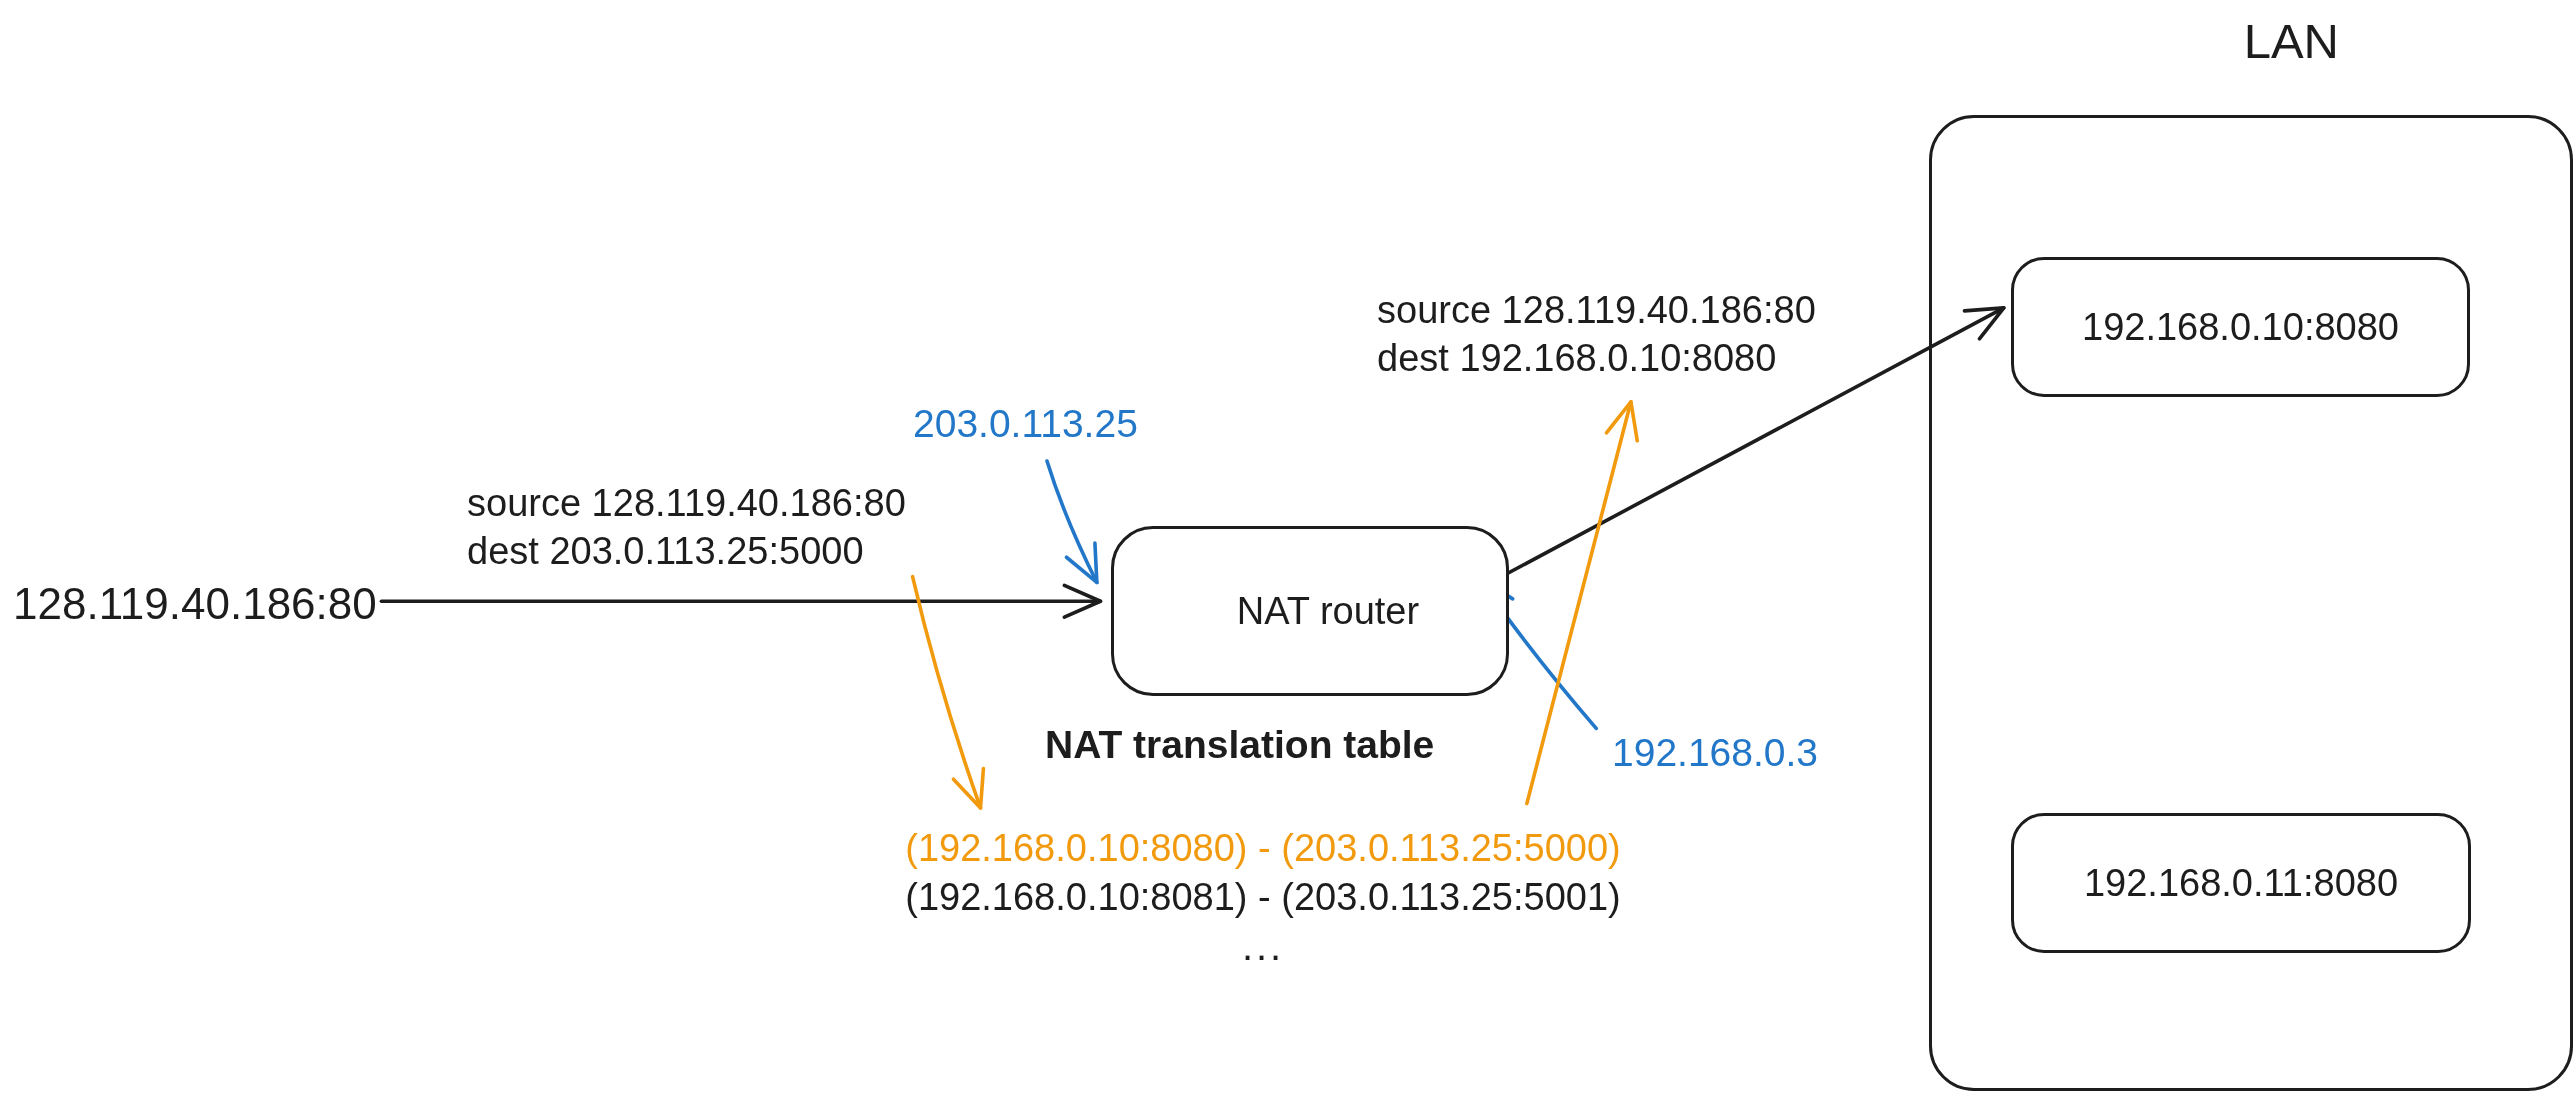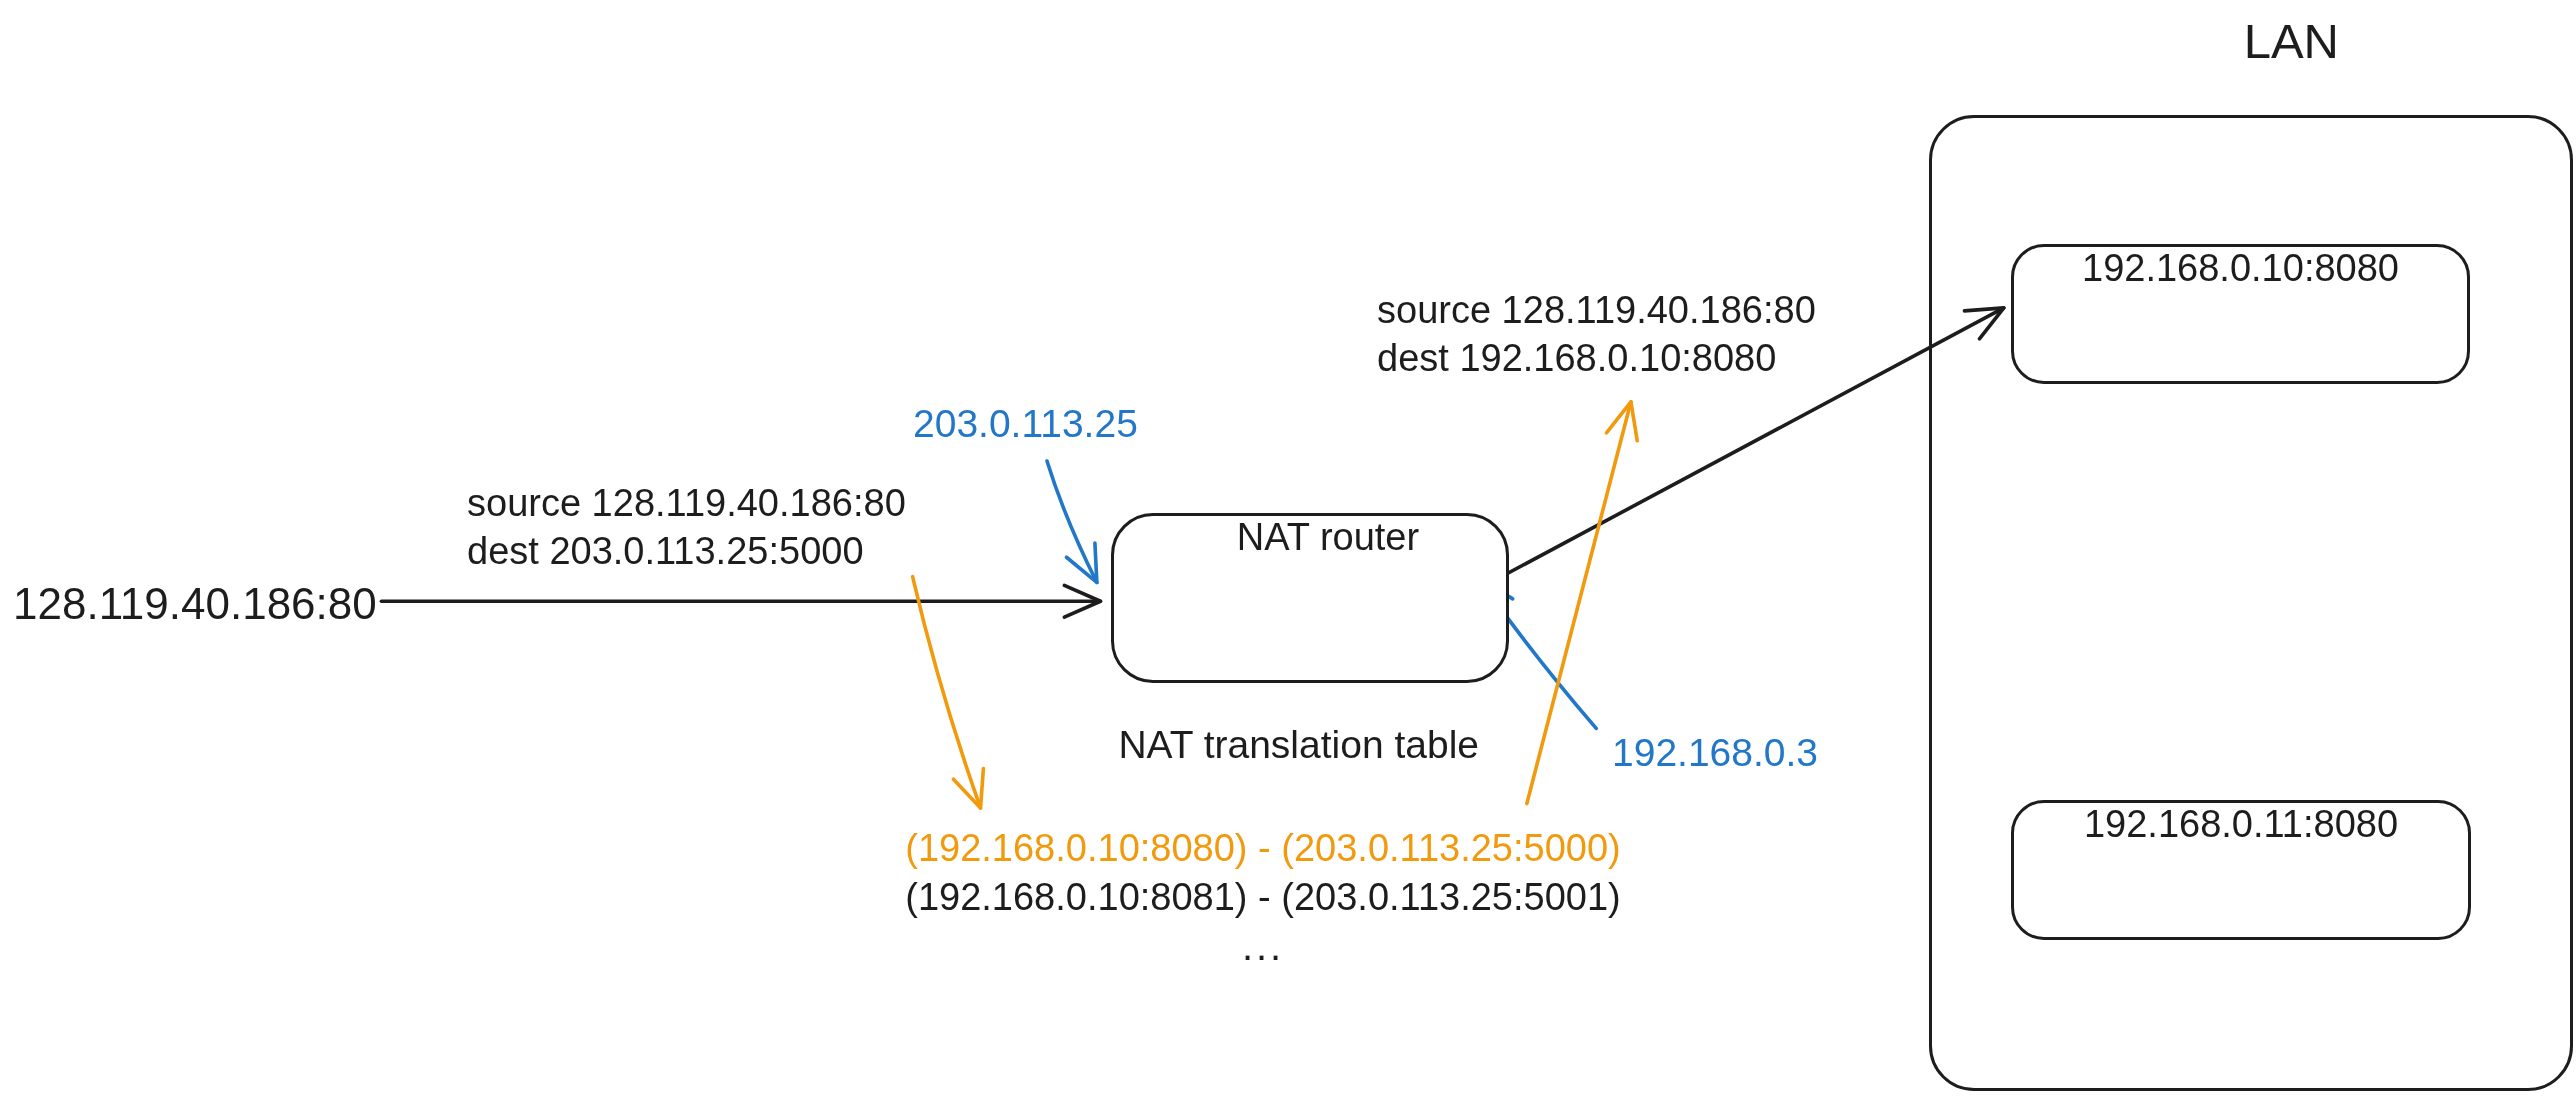--- a/index.html
+++ b/index.html
@@ -12,33 +12,33 @@
   body{width:2576px;height:1097px;overflow:hidden;
        font-family:"Liberation Sans","DejaVu Sans",sans-serif;color:var(--ink);}
   .canvas{position:absolute;left:0;top:0;width:2576px;height:1097px;}
   .overlay{position:absolute;left:0;top:0;width:2576px;height:1097px;pointer-events:none;}
 
   .lbl{position:absolute;white-space:nowrap;font-size:44px;line-height:1.2;color:var(--ink);}
   .packet-label{position:absolute;width:506px;font-size:38px;line-height:48px;color:var(--ink);}
   .blue-label{position:absolute;white-space:nowrap;font-size:39px;color:var(--blue);}
 
   .box{position:absolute;border:3.6px solid var(--ink);border-radius:38px;background:var(--bg);
-       display:flex;justify-content:center;font-size:38px;color:var(--ink);}
+       display:flex;align-items:center;justify-content:center;font-size:38px;color:var(--ink);margin-top:13px;}
   .router{left:1111px;top:513px;width:356px;height:164px;border-radius:42px;padding-left:36px;}
   .lan-box{position:absolute;left:1929px;top:115px;width:638px;height:970px;
            border:3.6px solid var(--ink);border-radius:45px;background:transparent;}
   .lan-title{position:absolute;left:2122px;top:13px;width:217px;text-align:right;
              font-size:49px;color:var(--ink);}
   .host1{left:2011px;top:244px;width:453px;height:134px;}
   .host2{left:2015px;top:515px;width:455px;height:131px;}
   .host3{left:2011px;top:800px;width:454px;height:134px;}
   .host{border-width:3.6px;border-radius:33px;}
 
-  .table-title{position:absolute;left:1045px;top:723px;width:434px;text-align:right;
-               font-size:39px;color:var(--ink);}
+  .table-title{position:absolute;left:1045px;top:723px;width:434px;text-align:left;
+               font-size:39px;color:var(--ink);font-weight:bold;}
   .nat-table{position:absolute;left:829px;top:824px;width:868px;text-align:center;
              font-size:38px;line-height:49px;color:var(--ink);}
   .nat-table .row{white-space:nowrap;}
   .nat-table .highlight{color:var(--orange);}
   .nat-table .ellipsis{font-size:40px;letter-spacing:2.9px;}
 
   .stroke-ink{stroke:var(--ink);}
   .stroke-blue{stroke:var(--blue);}
   .stroke-orange{stroke:var(--orange);}
   .conn{fill:none;stroke-width:5px;stroke-linecap:round;}

